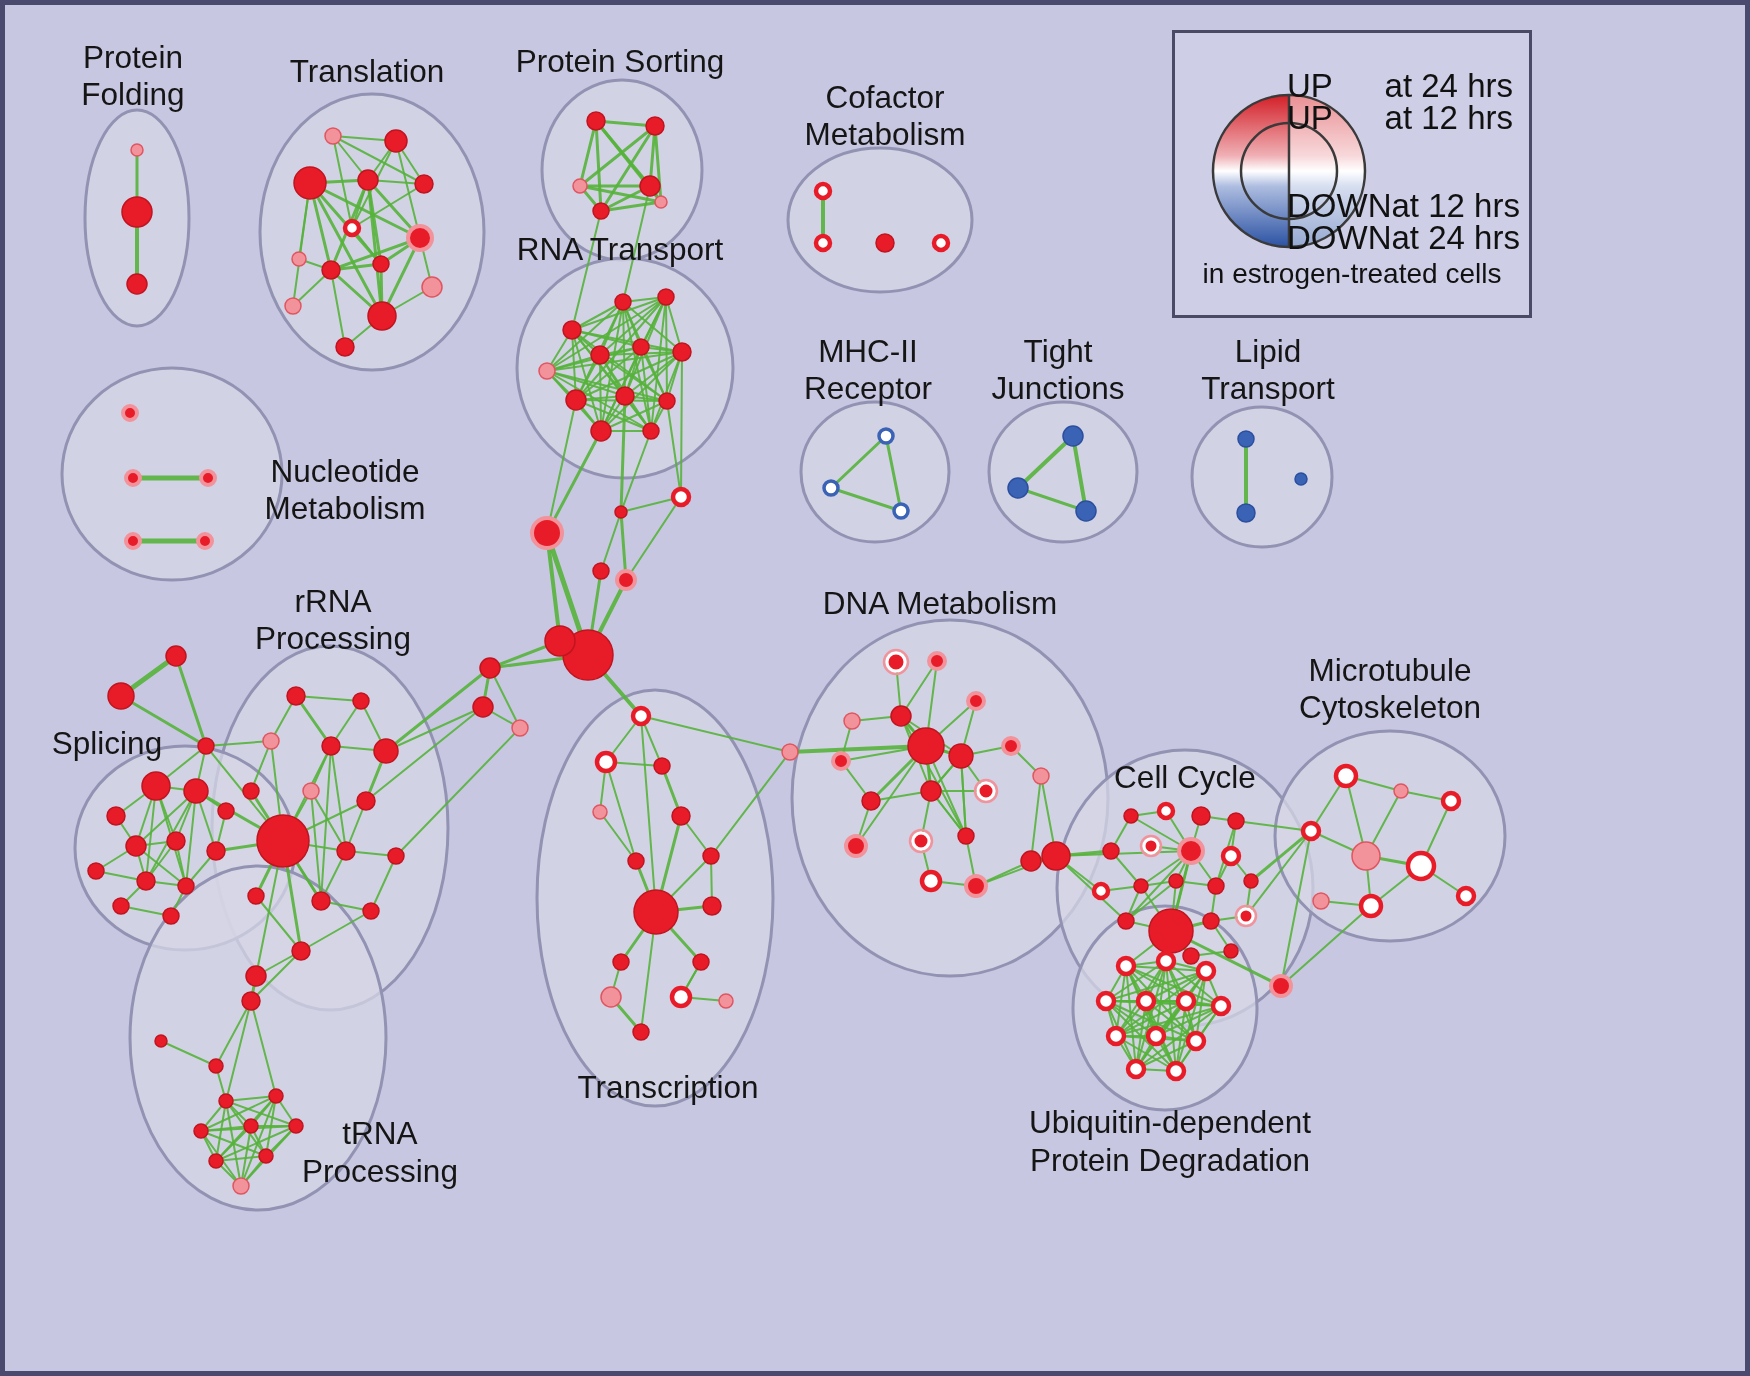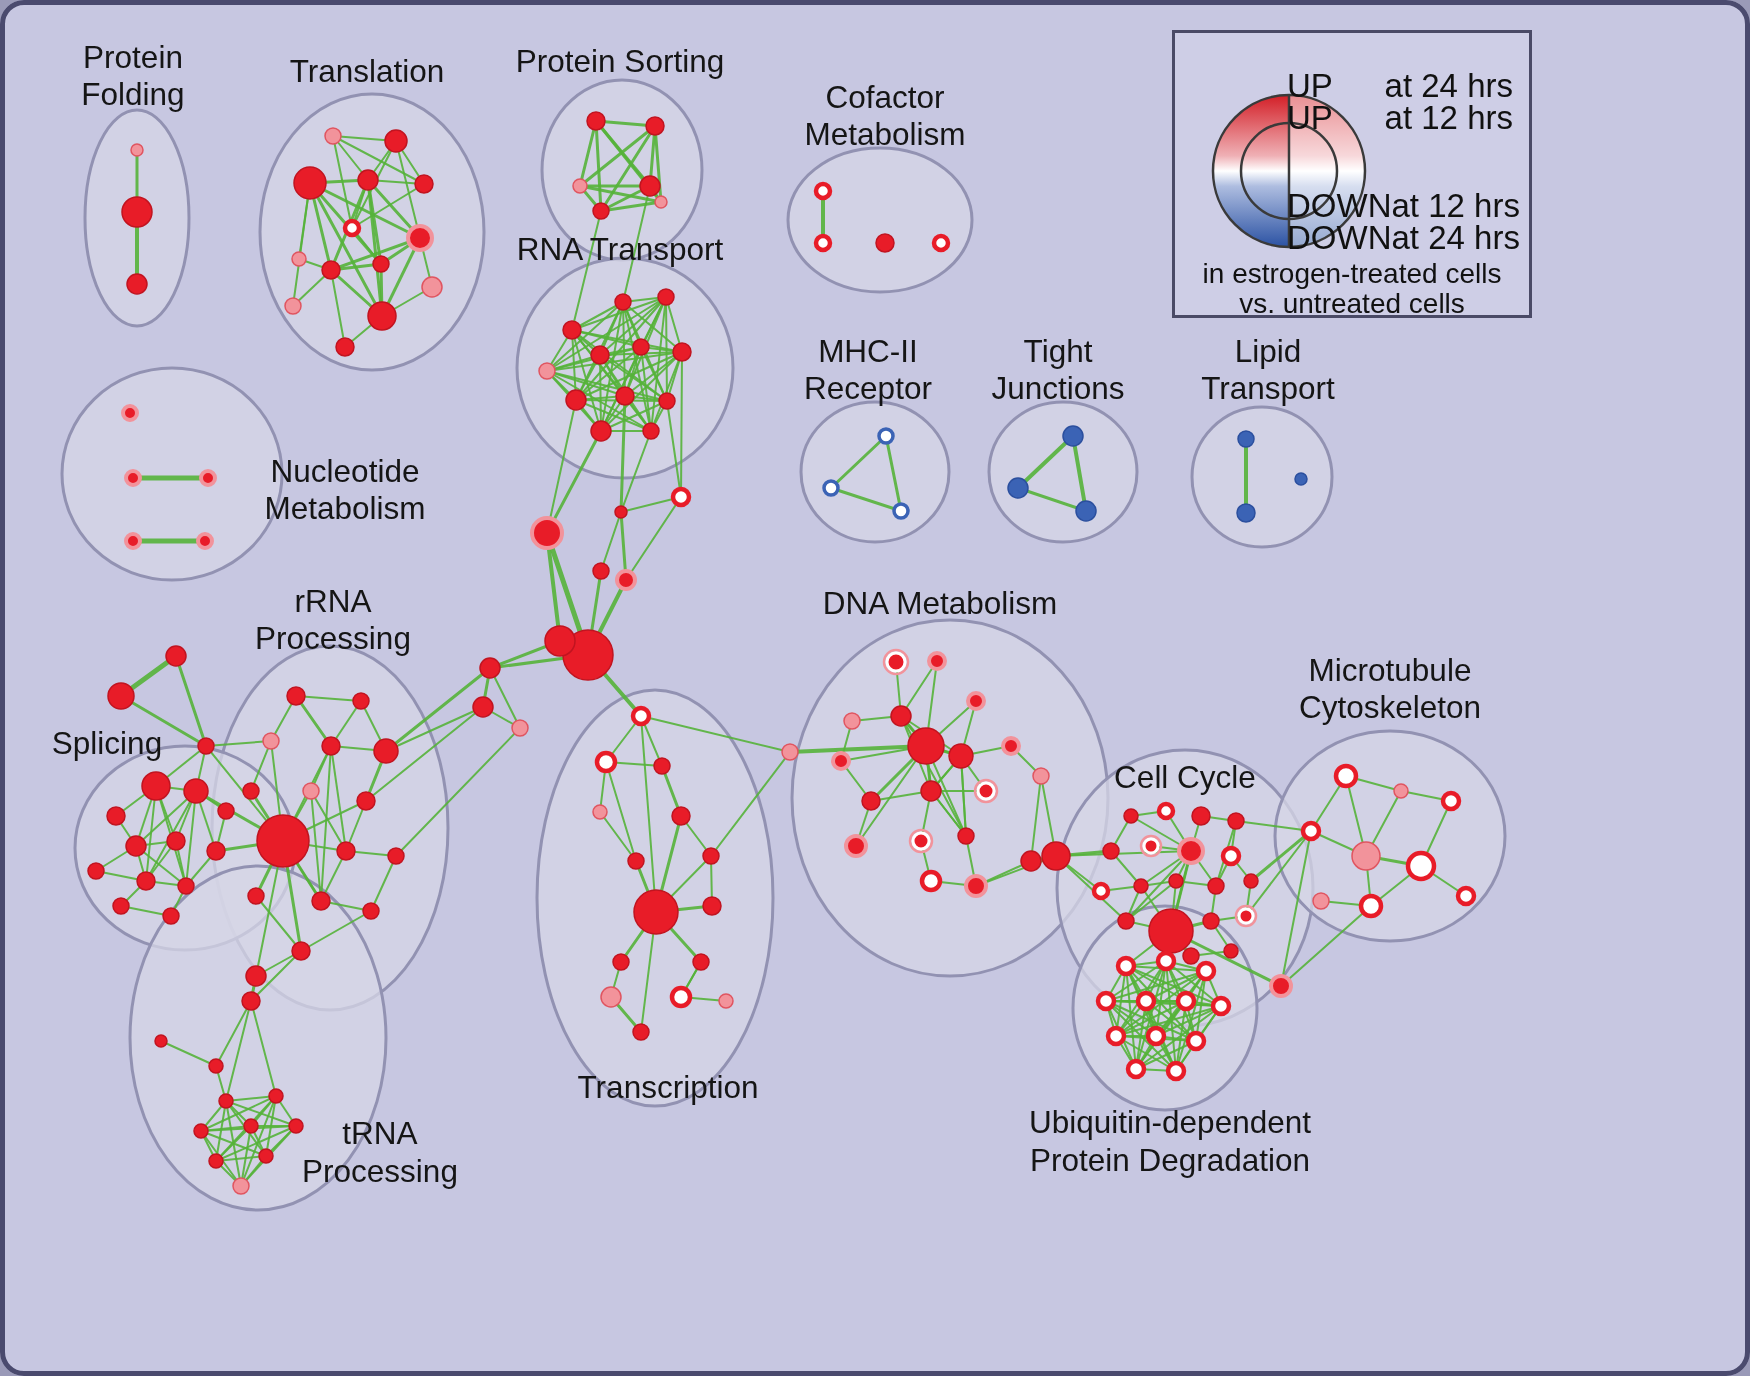--- a/index.html
+++ b/index.html
@@ -4,21 +4,20 @@
 <style>
   html,body{margin:0;padding:0;background:#9a9ab8;}
   .figure{
     position:relative;
     width:1750px;height:1376px;
     background:#c7c7e1;
     outline:5px solid #4a4a6e;
     outline-offset:-5px;
     overflow:hidden;
     font-family:"Liberation Sans", sans-serif;
-    border-radius:24px;
   }
   svg.net{position:absolute;left:0;top:0;}
   svg.net text{font-family:"Liberation Sans", sans-serif;fill:#151515;}
   .legend{
     position:absolute;
     left:1172px;top:30px;width:360px;height:288px;
     border:3px solid #4a4a66;
     background:rgba(222,222,240,0.35);
     box-sizing:border-box;
     color:#111;
@@ -755,16 +754,15 @@
     </div>
     <div class="lrow" style="top:158px">
       <span>DOWN</span>
       <span>at 12 hrs</span>
     </div>
     <div class="lrow" style="top:190px">
       <span>DOWN</span>
       <span>at 24 hrs</span>
     </div>
     <div class="caption" style="top:226px">in estrogen-treated cells</div>
-    <div class="caption" style="top:256px">vs. untreated cells</div>
   </div>
 
 </div>
 
 </body></html>

